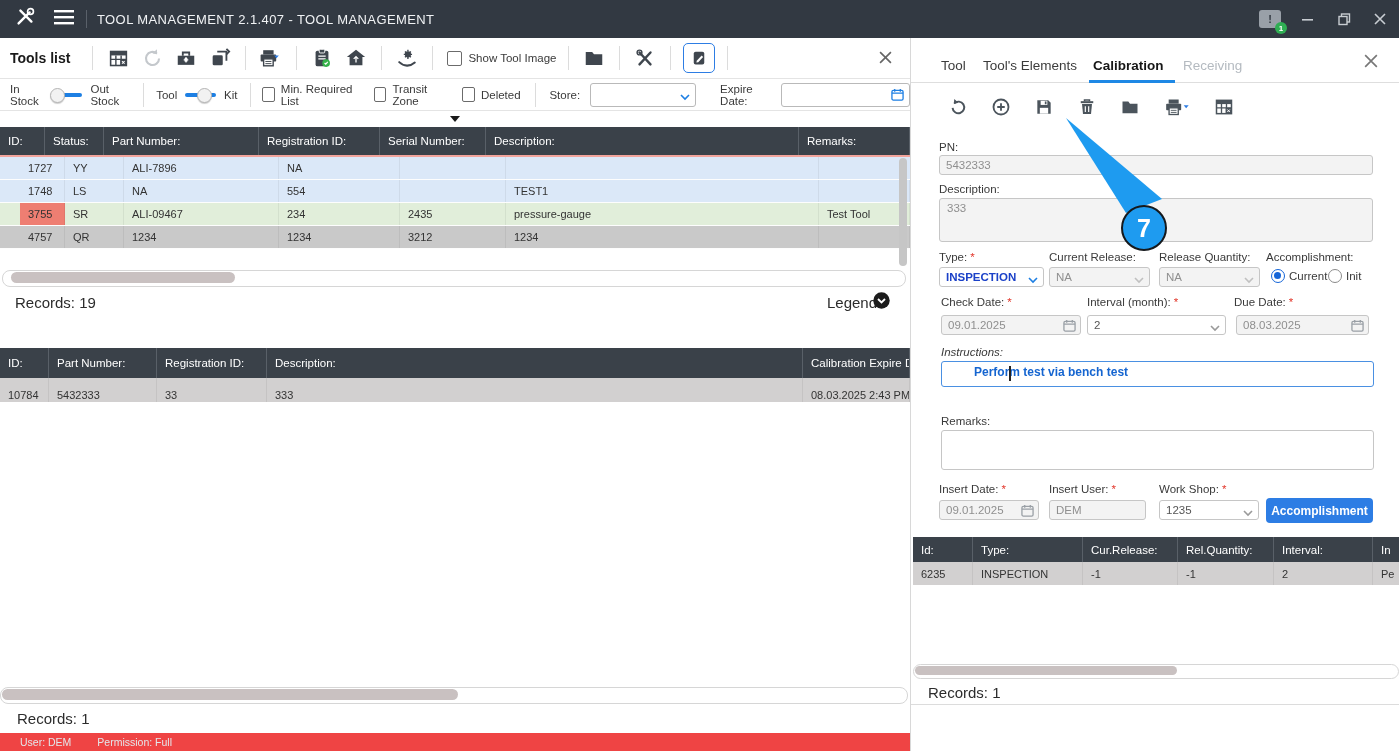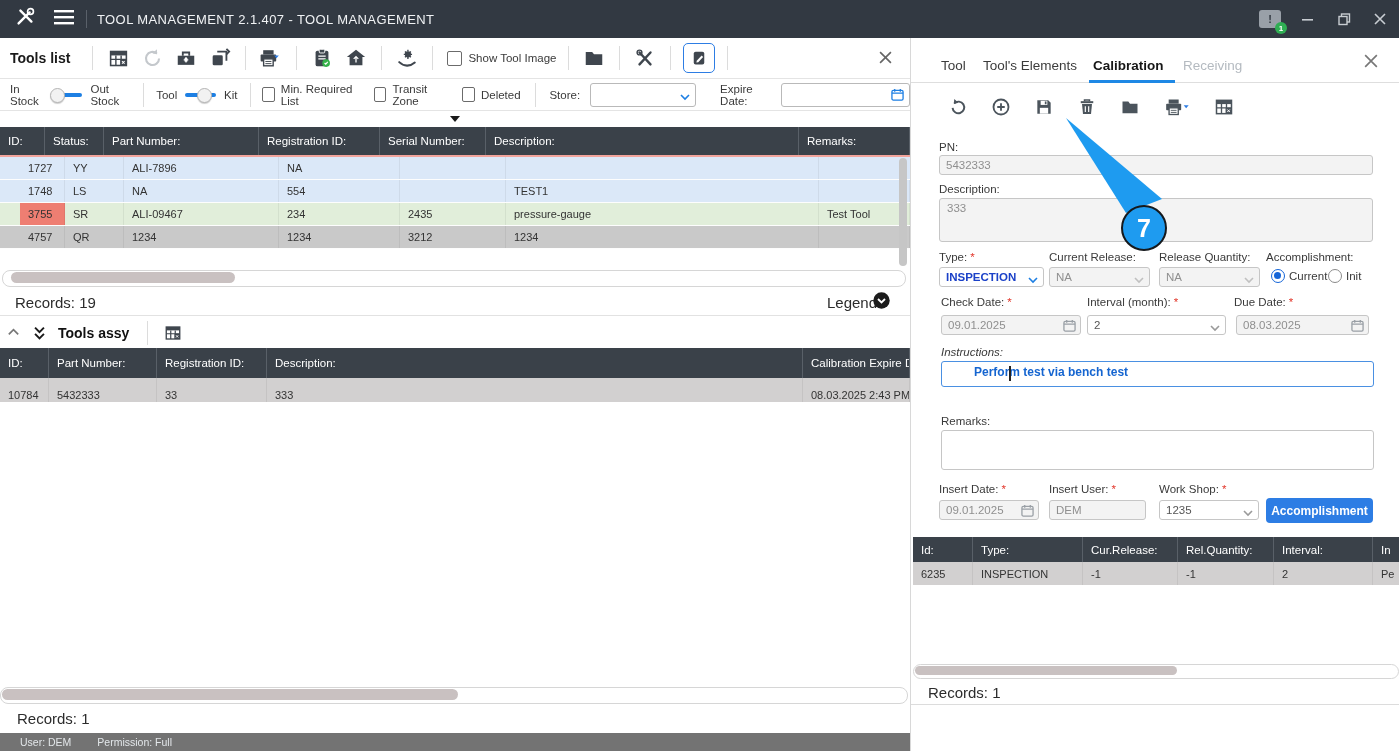--- a/index.html
+++ b/index.html
@@ -62,21 +62,21 @@
   .assytbl .thead{height:30px;}
   .assytbl .tr.body-row{height:34px;}
   .caltbl .thead{height:25px;}
   .caltbl .tr.body-row{height:23px;}
   
   .hscroll{position:absolute;height:15px;border:1px solid #d6d6d6;border-radius:8px;background:#fff;}
   .hthumb{position:absolute;top:1px;height:11px;background:#c9c1c1;border-radius:6px;}
   .vscroll{position:absolute;width:8px;background:#c6c6c6;border-radius:4px;}
   .records{font-size:15px;color:#2c2c2c;}
   .legend-row{position:absolute;left:0;top:250px;width:100%;height:27px;}
-  .statusbar{position:absolute;left:0;bottom:0;width:100%;height:18px;background:#737373;color:#e3e7ea;
+  .statusbar{position:absolute;left:0;bottom:0;width:100%;height:18px;background:#ef4444;color:#e3e7ea;
              font-size:10.5px;display:flex;align-items:center;gap:26px;padding-left:20px;box-sizing:border-box;}
   
   .assy-bar{position:absolute;left:0;top:277px;width:100%;height:33px;border-top:1px solid #e2e2e2;
             display:flex;align-items:center;}
   .assy-title{font-size:14px;font-weight:bold;color:#111;margin:0 10px 0 6px;}
   
   .right-panel{position:absolute;left:910px;top:38px;width:489px;height:713px;background:#fff;
                border-left:1px solid #d8d8d8;overflow:hidden;}
   .rp-tabs{position:absolute;left:0;top:0;width:100%;height:44px;border-bottom:1px solid #dedede;}
   .tab{position:absolute;top:20px;font-size:13.5px;color:#3c3c3c;cursor:pointer;white-space:nowrap;}
@@ -356,43 +356,20 @@
       <span class="records" style="position:absolute;left:15px;top:6px;">Records: 19</span>
       <span class="records" style="position:absolute;left:827px;top:6px;">Legend</span>
       <span style="position:absolute;left:872px;top:3px;cursor:pointer;">
         <svg width="19" height="19" viewBox="0 0 19 19">
             <circle cx="9.5" cy="9.5" r="8.2" fill="#1c1c1c"></circle>
             <path d="M6 8l3.5 3.5L13 8" fill="none" stroke="#fff" stroke-width="1.8"></path>
           </svg>
       </span>
     </div>
 
-    <div class="assy-bar">
-      <span class="icbtn" style="margin:0;">
-        <svg width="15" height="15" viewBox="0 0 16 16">
-            <path d="M3 10l5-5 5 5" fill="none" stroke="#777" stroke-width="1.8"></path>
-          </svg>
-      </span>
-      <span class="icbtn" style="margin:0;">
-        <svg width="15" height="16" viewBox="0 0 16 18">
-            <path d="M3 3l5 5 5-5 M3 10l5 5 5-5" fill="none" stroke="#1a1a1a" stroke-width="2.2"></path>
-          </svg>
-      </span>
-      <span class="assy-title">Tools assy</span>
-      <span class="vsep"></span>
-      <span class="icbtn">
-        <svg width="18" height="18" viewBox="0 0 24 24">
-            <rect x="3" y="4" width="18" height="16" fill="none" stroke="#3f464e" stroke-width="1.8"></rect>
-            <rect x="3" y="4" width="18" height="4.5" fill="#3f464e"></rect>
-            <path d="M3 13h18 M9 8.5v11.5 M15 8.5v11.5" stroke="#3f464e" stroke-width="1.6"></path>
-            <rect x="14" y="13" width="7" height="7" fill="#3f464e"></rect>
-            <path d="M16 15l3 3 M19 15l-3 3" stroke="#fff" stroke-width="1.2"></path>
-          </svg>
-      </span>
-    </div>
 
     <div class="tbl assytbl" style="left:0;top:310px;width:910px;height:54px;">
       <div class="tr grid-assy thead">
           <div class="th">ID:</div>
           <div class="th">Part Number:</div>
           <div class="th">Registration ID:</div>
           <div class="th">Description:</div>
           <div class="th">Calibration Expire Da</div>
         </div>
       <div>

